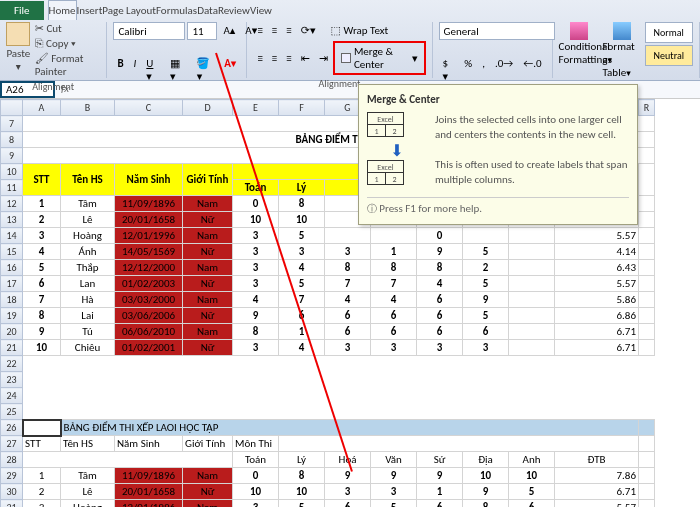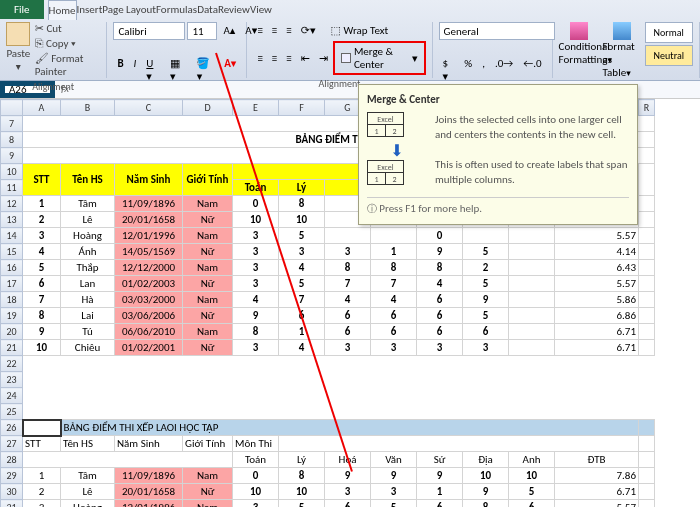--- a/index.html
+++ b/index.html
@@ -1,18 +1,18 @@
 <!DOCTYPE html>
 <html><head>
 <meta charset="utf-8">
 <style>
 *{margin:0;padding:0;box-sizing:border-box;font-family:Calibri,Arial,sans-serif;font-size:11px}
 body{background:#fff;width:700px;height:507px;overflow:hidden;position:relative}
 .ribbon{background:linear-gradient(#e8edf5,#d4dcea);border-bottom:1px solid #a0b0c8}
-.tabs{display:flex;height:20px;align-items:flex-start}
+.tabs{display:flex;height:20px;align-items:center}
 .tab{padding:3px 0;font-size:11px;color:#444;cursor:pointer}
 .tab.file{background:#207245;color:#fff;padding:3px 14px;margin-right:4px}
 .tab.active{background:#f0f4fa;border:1px solid #a0b0c8;border-bottom:none}
 .ribbon-body{display:flex;height:60px;padding:2px 0}
 .group{border-right:1px solid #b8c4d8;padding:0 6px;display:flex;flex-direction:column;justify-content:space-between;position:relative}
 .group-label{text-align:center;font-size:10px;color:#555;padding-bottom:1px}
 .clip-group{width:110px}
 .paste-btn{display:inline-block;text-align:center;font-size:10px;color:#444}
 .paste-icon{width:24px;height:24px;background:#f5deb3;border:1px solid #c0a060;margin:0 auto 1px}
 .clip-btns{display:inline-block;vertical-align:top;font-size:10px;color:#444;margin-left:4px}
@@ -23,31 +23,31 @@
 .btn-sm{border:1px solid transparent;padding:1px 3px;font-size:11px;background:transparent}
 .align-group{width:190px}
 .align-row{display:flex;gap:1px;margin-bottom:2px;align-items:center}
 .merge-btn{border:2px solid #e00;padding:2px 6px;font-size:11px;display:inline-flex;align-items:center;gap:3px}
 .merge-icon{width:12px;height:10px;border:1px solid #666;background:#eef}
 .num-group{width:120px}
 .styles-group{width:150px}
 .style-cell{border:1px solid #a0b0c8;padding:3px 8px;font-size:10px;background:#fff;margin-bottom:2px;display:block}
 .style-cell.neutral{background:#ffeb9c}
 .namebox-row{display:flex;height:18px;border-bottom:1px solid #ccc;background:#f6f8fc}
-.namebox{width:55px;border:5px solid #0c4a6e;background:#fff;padding:1px 4px;font-size:11px}
+.namebox{width:55px;border:2px solid #0c4a6e;background:#fff;padding:1px 4px;font-size:11px}
 .fx{padding:1px 6px;font-style:italic;color:#666}
 .sheet{position:relative}
 .grid{border-collapse:collapse;table-layout:fixed}
 .grid th{background:linear-gradient(#f0f4fa,#dce4f0);border:1px solid #b8c4d8;font-weight:normal;font-size:10px;color:#333;height:16px;text-align:center}
 .grid th.rh{width:22px}
 .grid td{border:1px solid #d4d4d4;height:15px;font-size:11px;text-align:center;padding:0 2px;color:#000}
 .title-cell{color:#e00;font-weight:bold;font-size:18px;text-align:center}
 .hdr{background:#ffff00;font-weight:bold}
 .red{color:#e00;font-weight:normal}
-.pink{background:#fca5a5}
+.pink{background:#b91c1c}
 .sel-row td{background:#b8d4ea}
 .sel-cell{background:#fff!important;border:2px solid #333!important}
 .gap-row td{border:none;height:15px}
 .tooltip{position:absolute;left:358px;top:84px;width:280px;background:#fcfde8;border:1px solid #a0a080;padding:8px;font-size:11px;color:#555;box-shadow:2px 2px 4px rgba(0,0,0,.2);z-index:10}
 .tooltip-title{font-weight:bold;color:#333;margin-bottom:6px}
 .tooltip-body{display:flex;gap:8px}
 .tooltip-img{width:60px}
 .tooltip-img table{border-collapse:collapse;margin-bottom:4px}
 .tooltip-img td{border:1px solid #333;width:18px;height:12px;font-size:8px;text-align:center}
 .tooltip-arrow{color:#2060c0;font-size:16px;text-align:center}

